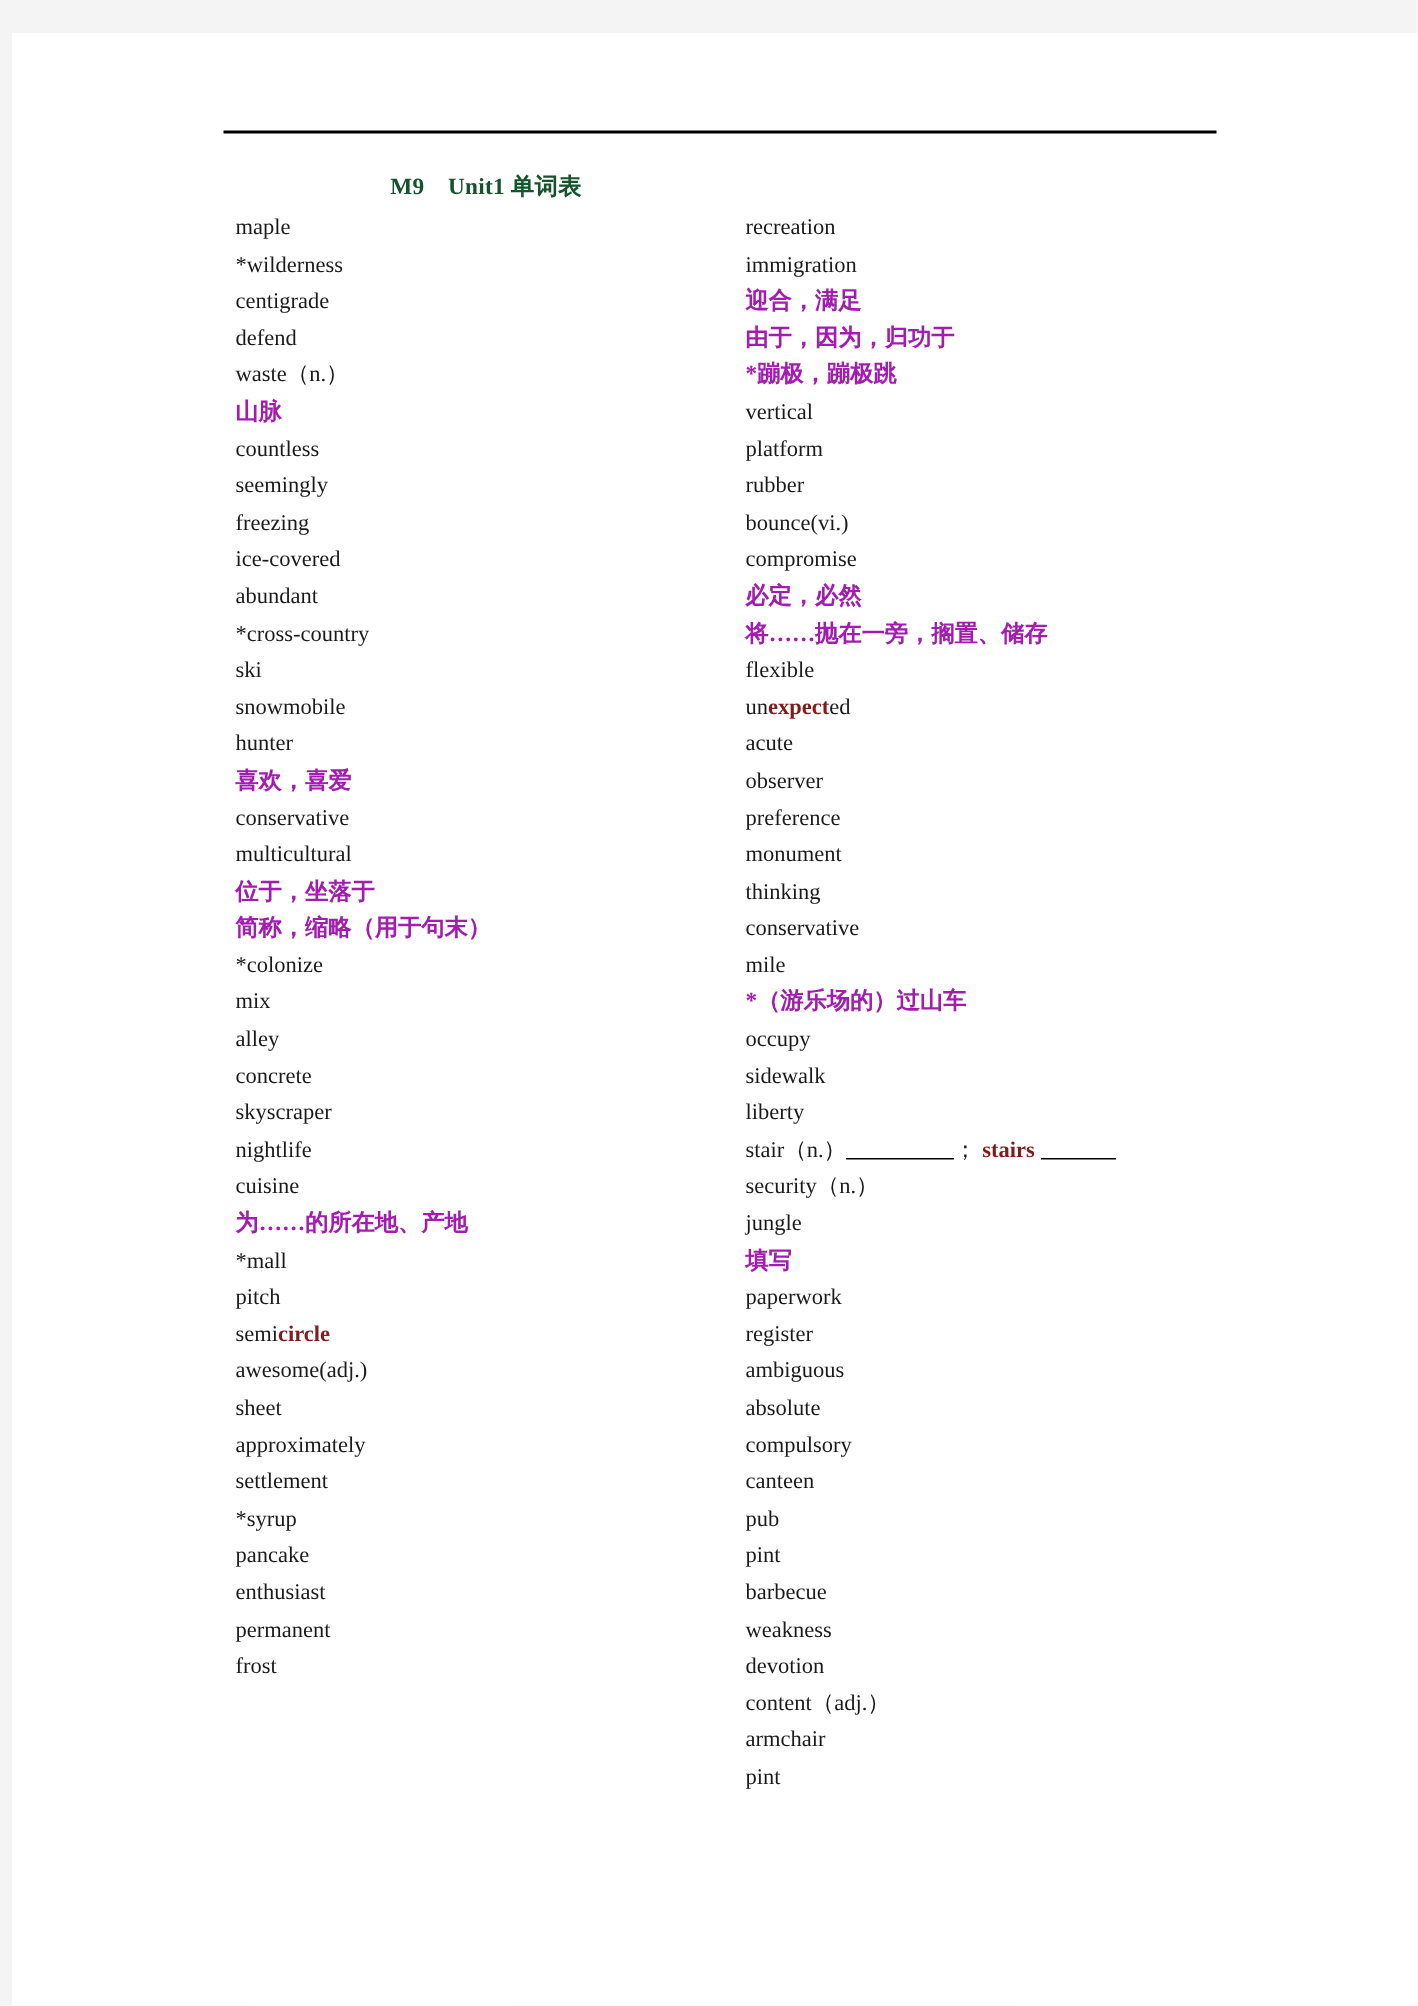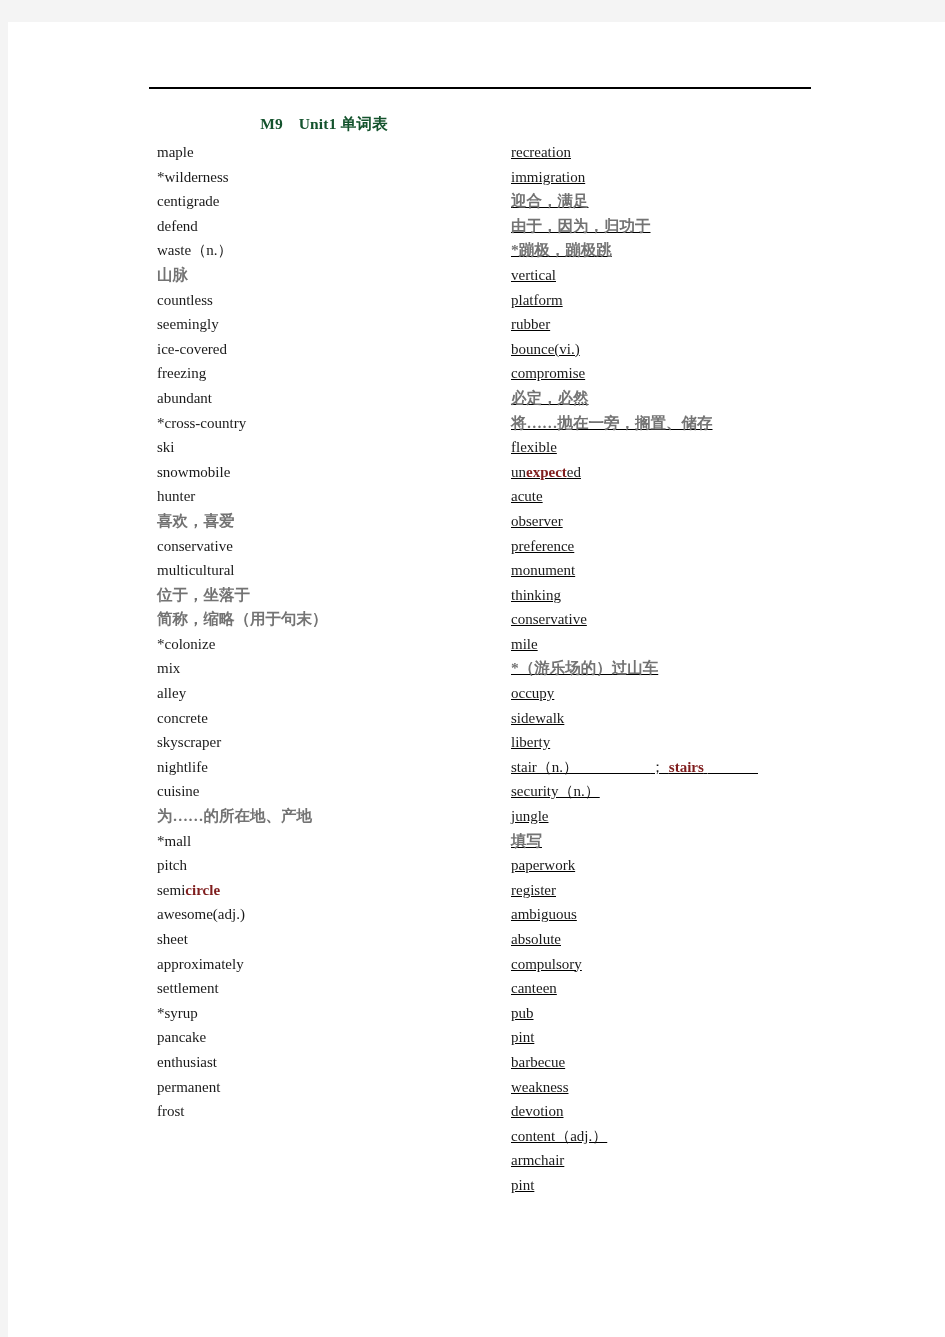--- a/index.html
+++ b/index.html
@@ -39,32 +39,32 @@
     font-size: 15.5px;
     color: #14532d;
     letter-spacing: 0.2px;
     white-space: pre;
   }
   .col {
     position: absolute;
     top: 118px;
   }
   #col-left  { left: 129px; width: 345px; margin-left: 20px; }
-  #col-right { left: 503px; width: 420px; text-decoration: underline; }
+  #col-right { left: 489px; width: 420px; }
   .entry {
     height: 24.6px;
     line-height: 24.6px;
     font-size: 15px;
     color: #1a1a1a;
     white-space: pre;
   }
   .entry.cn {
     font-weight: bold;
     font-size: 15.5px;
-    color: #737373;
+    color: #a21caf;
   }
   .entry b { font-weight: bold; color: #7f1d1d; }
   .blank-long {
     display: inline-block;
     width: 72px;
     border-bottom: 1.4px solid #000;
     vertical-align: -2px;
   }
   .blank-short {
     display: inline-block;
@@ -84,22 +84,22 @@
 
   <div class="col" id="col-left">
       <div class="entry">maple</div>
       <div class="entry">*wilderness</div>
       <div class="entry">centigrade</div>
       <div class="entry">defend</div>
       <div class="entry">waste（n.）</div>
       <div class="entry cn">山脉</div>
       <div class="entry">countless</div>
       <div class="entry">seemingly</div>
+      <div class="entry">freezing</div>
       <div class="entry">ice-covered</div>
-      <div class="entry">freezing</div>
       <div class="entry">abundant</div>
       <div class="entry">*cross-country</div>
       <div class="entry">ski</div>
       <div class="entry">snowmobile</div>
       <div class="entry">hunter</div>
       <div class="entry cn">喜欢，喜爱</div>
       <div class="entry">conservative</div>
       <div class="entry">multicultural</div>
       <div class="entry cn">位于，坐落于</div>
       <div class="entry cn">简称，缩略（用于句末）</div>

